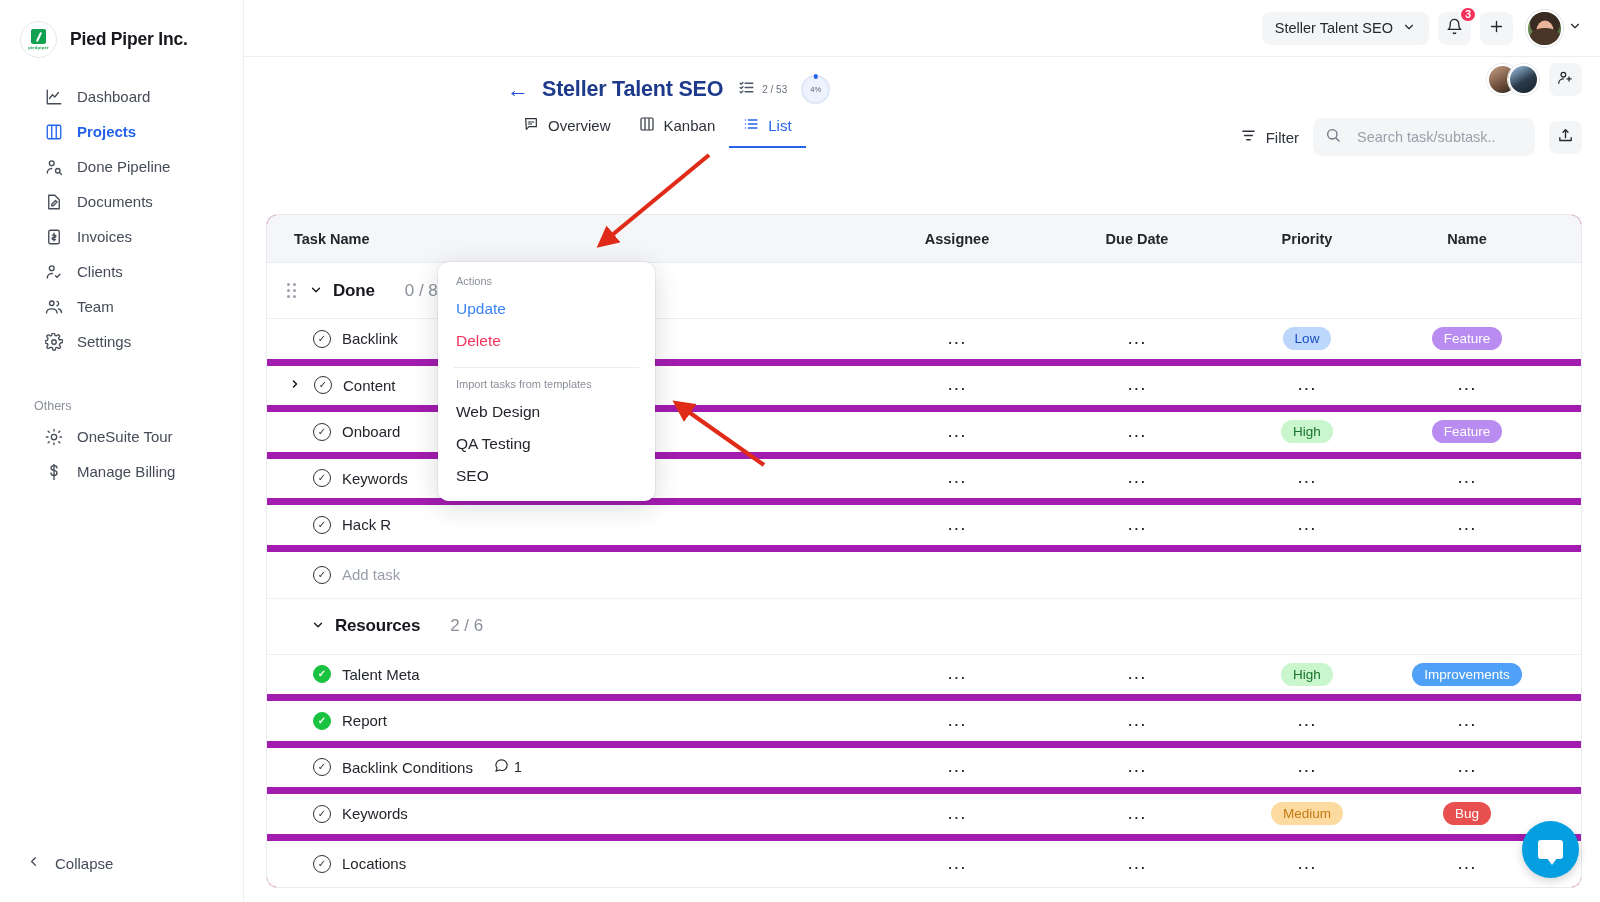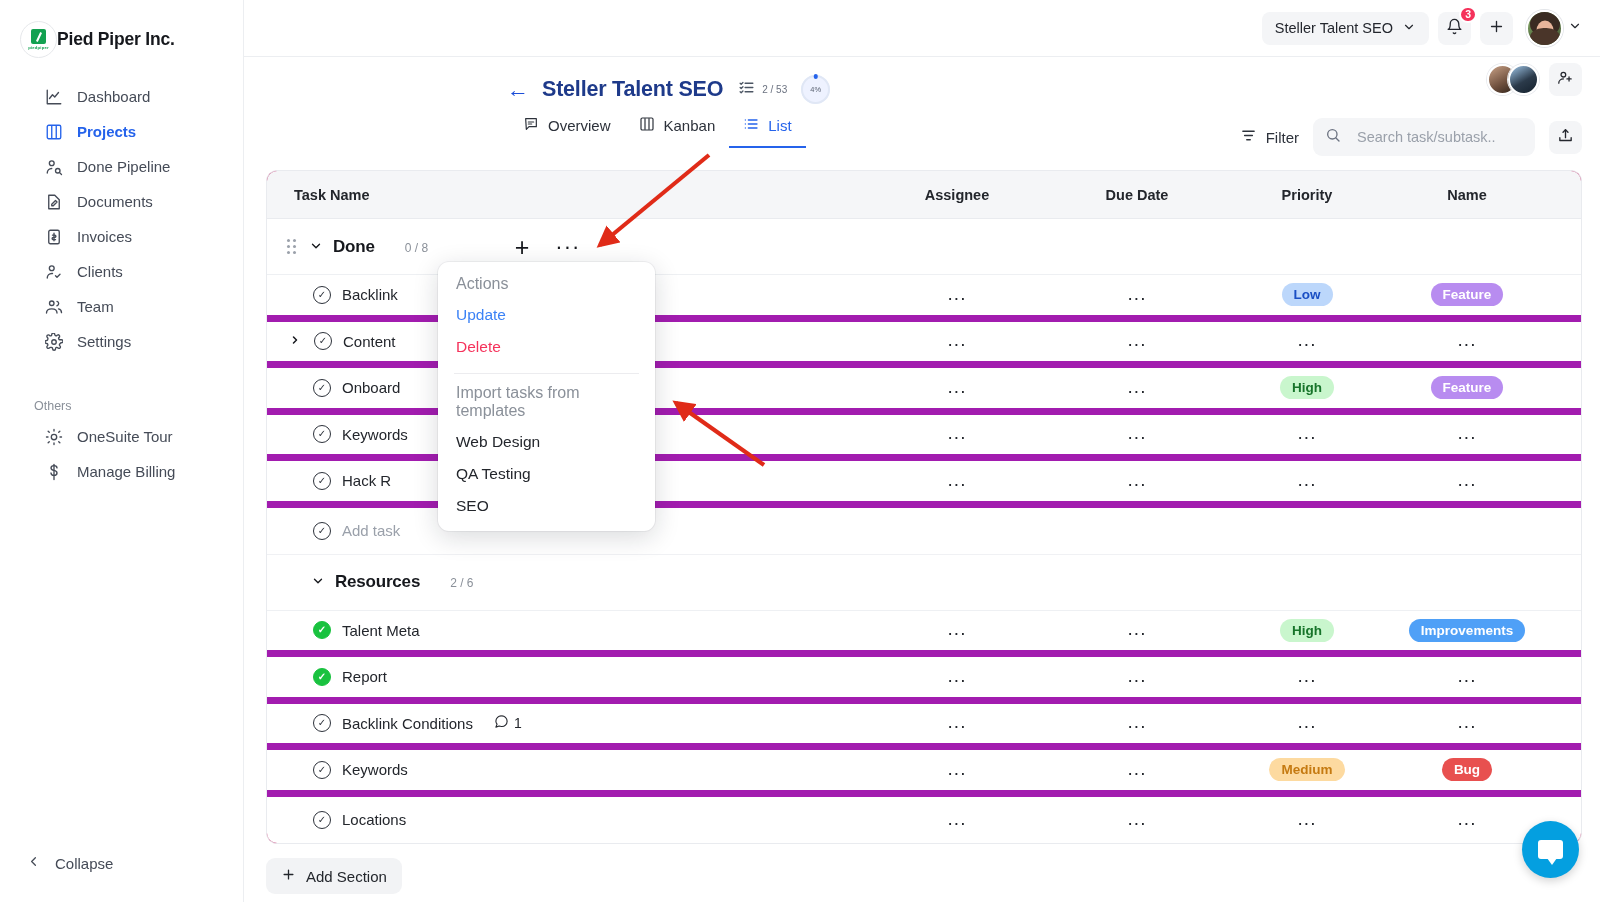--- a/index.html
+++ b/index.html
@@ -13,21 +13,21 @@
   .app { display: flex; width: 1600px; height: 902px; position: relative; }
 
   
   .sidebar {
     width: 244px; height: 902px; flex: 0 0 244px;
     background: #ffffff;
     border-right: 1px solid #eceef1;
     display: flex; flex-direction: column;
     position: relative;
   }
-  .brand { display: flex; align-items: center; padding: 17px 0 0 20px; height: 62px; }
+  .brand { display: flex; align-items: center; gap: 13px; padding: 17px 0 0 20px; height: 62px; }
   .brand-logo {
     width: 37px; height: 37px; border-radius: 50%;
     border: 1px solid #e6e8eb; background: #fff;
     display: flex; flex-direction: column; align-items: center; justify-content: center;
     flex: 0 0 37px;
   }
   .brand-logo .mark {
     width: 15px; height: 15px; background: #12a150; border-radius: 2px;
     display:flex; align-items:center; justify-content:center;
   }
@@ -141,39 +141,39 @@
   .head-people { position: absolute; right: 18px; top: 63px; display: flex; align-items: center; gap: 10px; }
   .stack { display: flex; }
   .stack .av { width: 31px; height: 31px; border-radius: 50%; border: 2.5px solid #fff; box-shadow: 0 0 0 1px #e8eaee; }
   .stack .av:nth-child(2) { margin-left: -10px; }
   .av1 { background: linear-gradient(150deg,#c9a287,#6d4e3c 60%,#2d2119); }
   .av2 { background: linear-gradient(150deg,#9fc6e8,#2b3a4a 55%,#14202c); }
 
   
   .table-area { flex: 1; padding: 10px 18px 0 22px; overflow: hidden; position: relative; }
   .table-card {
-    border: 1px solid #e9ebef; border-radius: 11px; overflow: hidden; background: #be185d;
+    border: 1px solid #e9ebef; border-radius: 11px; overflow: hidden; background: #be185d; margin-top: 44px;
   }
   .trow { display: flex; align-items: center; }
   .thead { background: #f5f6f8; height: 48px; border-bottom: 1px solid #e9ebef; }
   .th { font-size: 14.5px; font-weight: 700; color: #23262c; }
   .c-task { width: 600px; flex: 0 0 600px; padding-left: 27px; }
   .c-assignee { width: 180px; flex: 0 0 180px; text-align: center; }
   .c-due { width: 180px; flex: 0 0 180px; text-align: center; }
   .c-prio { width: 160px; flex: 0 0 160px; text-align: center; }
   .c-label { width: 160px; flex: 0 0 160px; text-align: center; }
 
   .section-row { height: 56px; border-bottom: 1px solid #eef0f3; background: #fff; }
   .section-left { display: flex; align-items: center; gap: 10px; padding-left: 20px; }
   .drag-dots { width: 12px; display: grid; grid-template-columns: 3px 3px; gap: 3px; cursor: grab; }
   .drag-dots i { width: 3px; height: 3px; background: #9ba1ab; border-radius: 50%; display: block; }
   .chev { font-size: 13px; color: #23262c; cursor: pointer; line-height:1; }
   .sec-name { font-size: 17px; font-weight: 700; color: #16181d; letter-spacing: -0.2px; }
   .prog-wrap { margin-left: 18px; width: 84px; }
-  .prog-text { font-size: 12px; color: #8a9099; margin-bottom: 4px; padding-left:2px;}
+  .prog-text { font-size: 17px; color: #8a9099; margin-bottom: 4px; padding-left:2px;}
   .prog-bar { height: 4.5px; border-radius: 3px; background: #e6e8eb; overflow: hidden; }
   .prog-fill { height: 100%; border-radius: 3px; background: #19c23f; }
   .plus-sec { font-size: 25px; color: #16181d; margin-left: 18px; cursor: pointer; line-height: 0.8; font-weight:300;}
   .dots-sec { font-size: 22px; color: #16181d; margin-left: 16px; cursor: pointer; line-height: 0.5; letter-spacing:1px;}
 
   .task-row { height: 46.5px; border-bottom: 7px solid #a21caf; background: #fff; }
   .task-left { display: flex; align-items: center; gap: 11px; padding-left: 46px; }
   .exp-arrow { font-size: 12px; color: #23262c; margin-left: -24px; margin-right: 2px; width: 12px; cursor:pointer; font-weight:700;}
   .check-circle {
     width: 18px; height: 18px; border-radius: 50%;
@@ -182,21 +182,21 @@
   }
   .check-circle::after { content: "✓"; font-size: 10px; color: #2d323b; line-height: 1; }
   .check-circle.done { background: #19c23f; border-color: #19c23f; }
   .check-circle.done::after { color: #fff; font-weight: 700; }
   .task-name { font-size: 15px; color: #23262c; white-space: nowrap; }
   .task-name.muted { color: #9aa0aa; }
   .cmt { display: inline-flex; align-items: center; gap: 5px; margin-left: 10px; font-size: 14px; color: #23262c; }
   .cell-dots { font-size: 19px; color: #23262c; letter-spacing: 1px; line-height: 0.5; cursor:pointer; }
   .chip {
     display: inline-block; padding: 4px 12px; border-radius: 999px;
-    font-size: 13.5px; font-weight: 700;
+    font-size: 13.5px; font-weight: 400;
   }
   .chip-low { background: #bcd7fb; color: #1a4fc4; }
   .chip-high { background: #c9f6cd; color: #17742a; }
   .chip-medium { background: #fddaa0; color: #c57a11; }
   .chip-feature { background: #b88cf0; color: #ffffff; }
   .chip-improvements { background: #4fa0f7; color: #ffffff; }
   .chip-bug { background: #e8504f; color: #ffffff; }
 
   .add-task-row { height: 47px; background: #fff; border-bottom: 1px solid #f0f1f4; }
   .add-section-btn {
@@ -205,21 +205,21 @@
     font-size: 15px; color: #23262c; cursor: pointer; margin: 14px 0 0 0;
   }
 
   
   .dropdown {
     position: absolute; left: 438px; top: 262px; width: 217px;
     background: #fff; border-radius: 11px;
     box-shadow: 0 6px 26px rgba(16,24,40,.16), 0 0 0 1px rgba(16,24,40,.05);
     padding: 13px 0 9px 0; z-index: 40;
   }
-  .dd-label { font-size: 16px; color: #8a9099; padding: 0 18px 6px; }
+  .dd-label { font-size: 11px; color: #8a9099; padding: 0 18px 6px; }
   .dd-item { font-size: 15.5px; padding: 7px 18px; cursor: pointer; color: #23262c; }
   .dd-item.update { color: #3b82f6; }
   .dd-item.delete { color: #f5325b; }
   .dd-div { height: 1px; background: #ececef; margin: 10px 16px; }
 
   
   .anno { position: absolute; inset: 0; pointer-events: none; z-index: 60; }
 
   .chat-fab {
     position: absolute; right: 21px; bottom: 24px;

